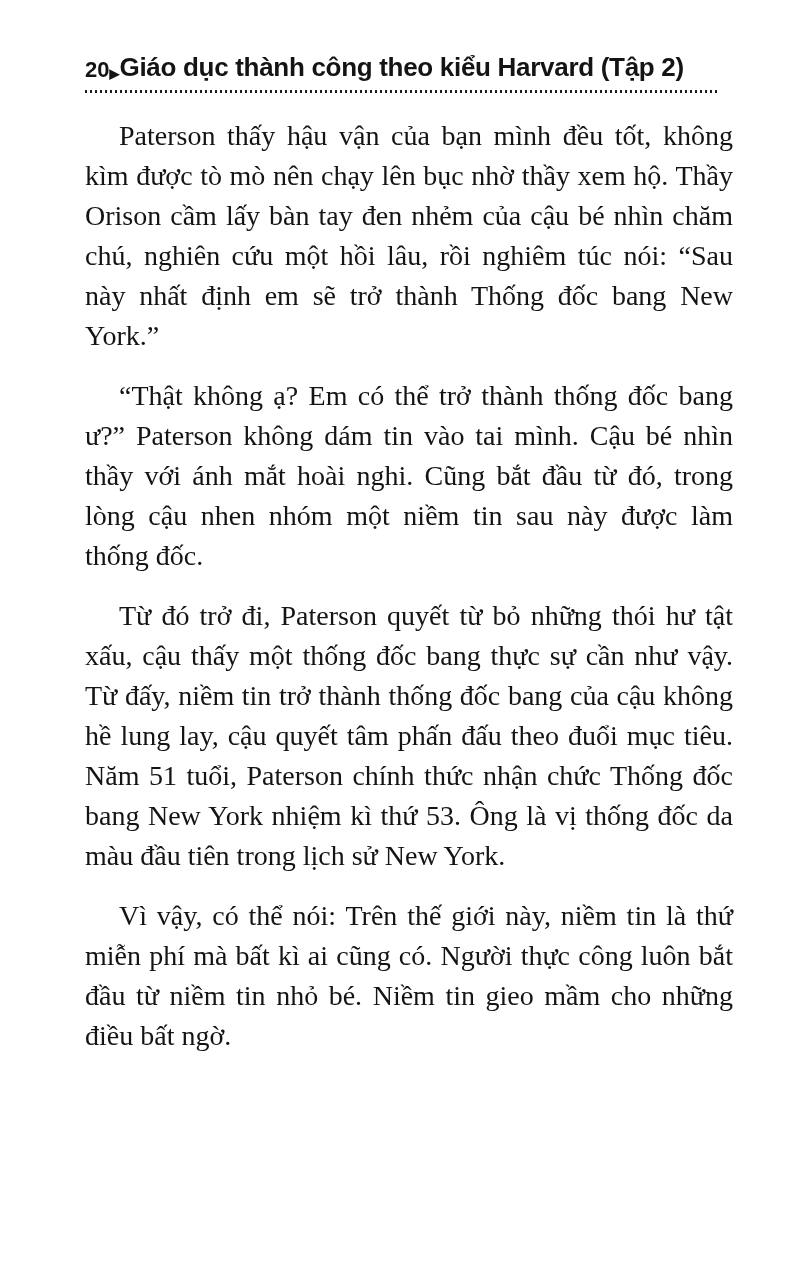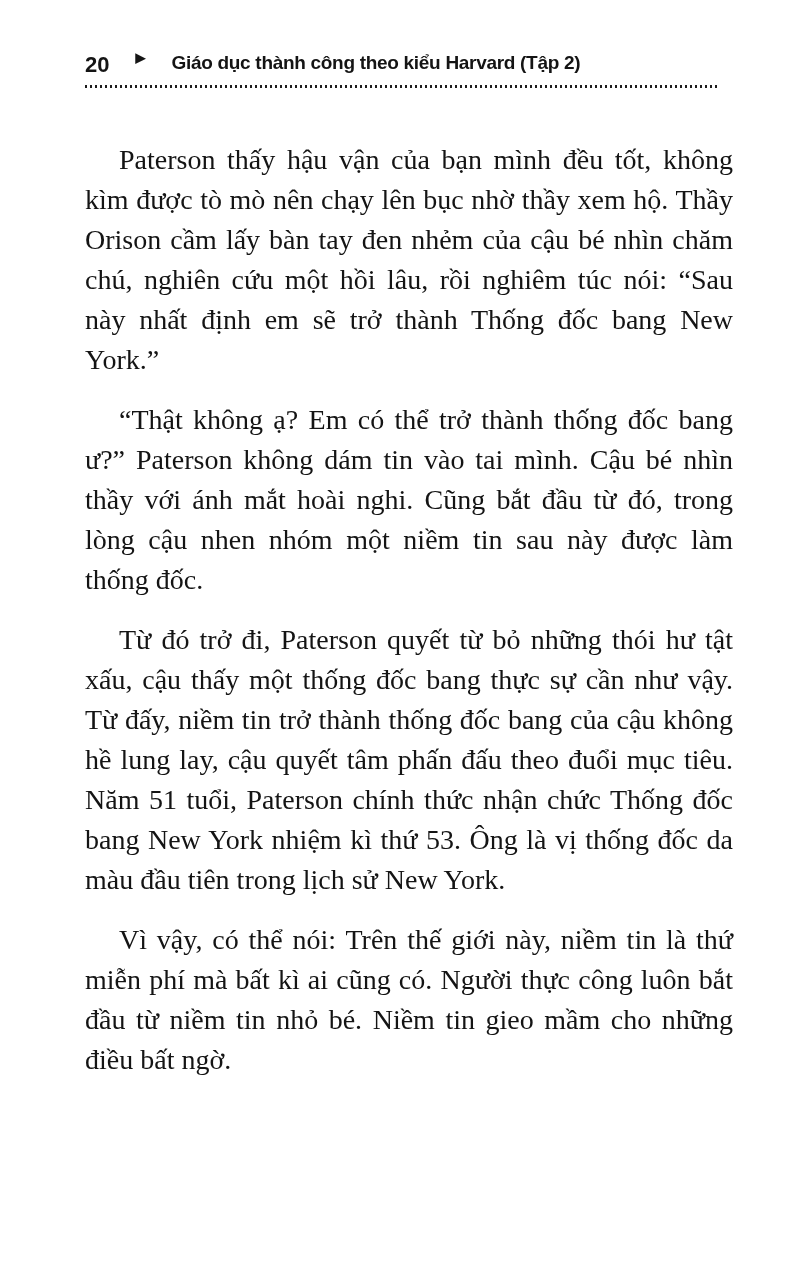--- a/index.html
+++ b/index.html
@@ -17,51 +17,51 @@
       box-sizing: border-box;
     }
     .page-header {
       position: absolute;
       left: 85px;
       top: 52px;
       width: 632px;
     }
     .header-line {
       display: flex;
-      align-items: flex-start;
-      gap: 26px;
+      align-items: flex-end;
+      gap: 0;
       font-family: "Liberation Sans", sans-serif;
       font-weight: 700;
       white-space: nowrap;
     }
     .page-number {
       font-size: 22px;
     }
     .arrow-icon {
       font-size: 13px;
       position: relative;
       top: -2px;
     }
     .book-title {
-      font-size: 19px;
+      font-size: 26px;
       letter-spacing: -0.3px;
     }
     .dotted-rule {
       margin-top: 7px;
       height: 3px;
       background-image: repeating-linear-gradient(
         to right,
         #1c1c1c 0 2px,
         transparent 2px 5px
       );
     }
     .page-body {
       position: absolute;
       left: 85px;
-      top: 140px;
+      top: 116px;
       width: 648px;
       font-family: "Liberation Serif", "DejaVu Serif", serif;
       font-size: 28px;
       line-height: 40px;
       text-align: justify;
     }
     .page-body p {
       margin: 0;
       text-indent: 34px;
     }

